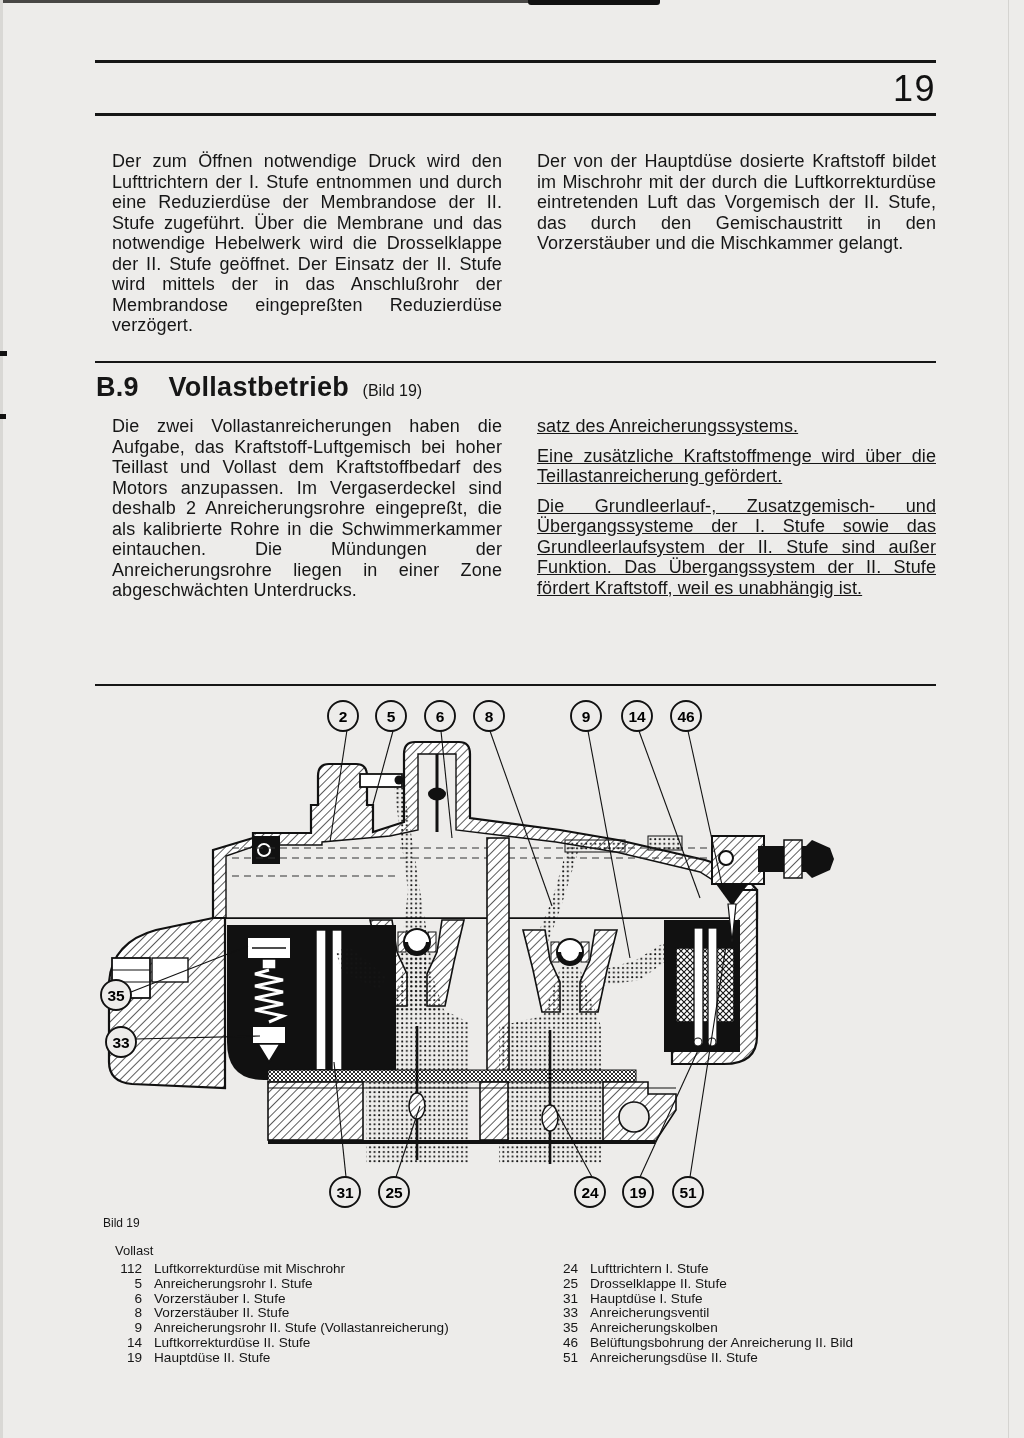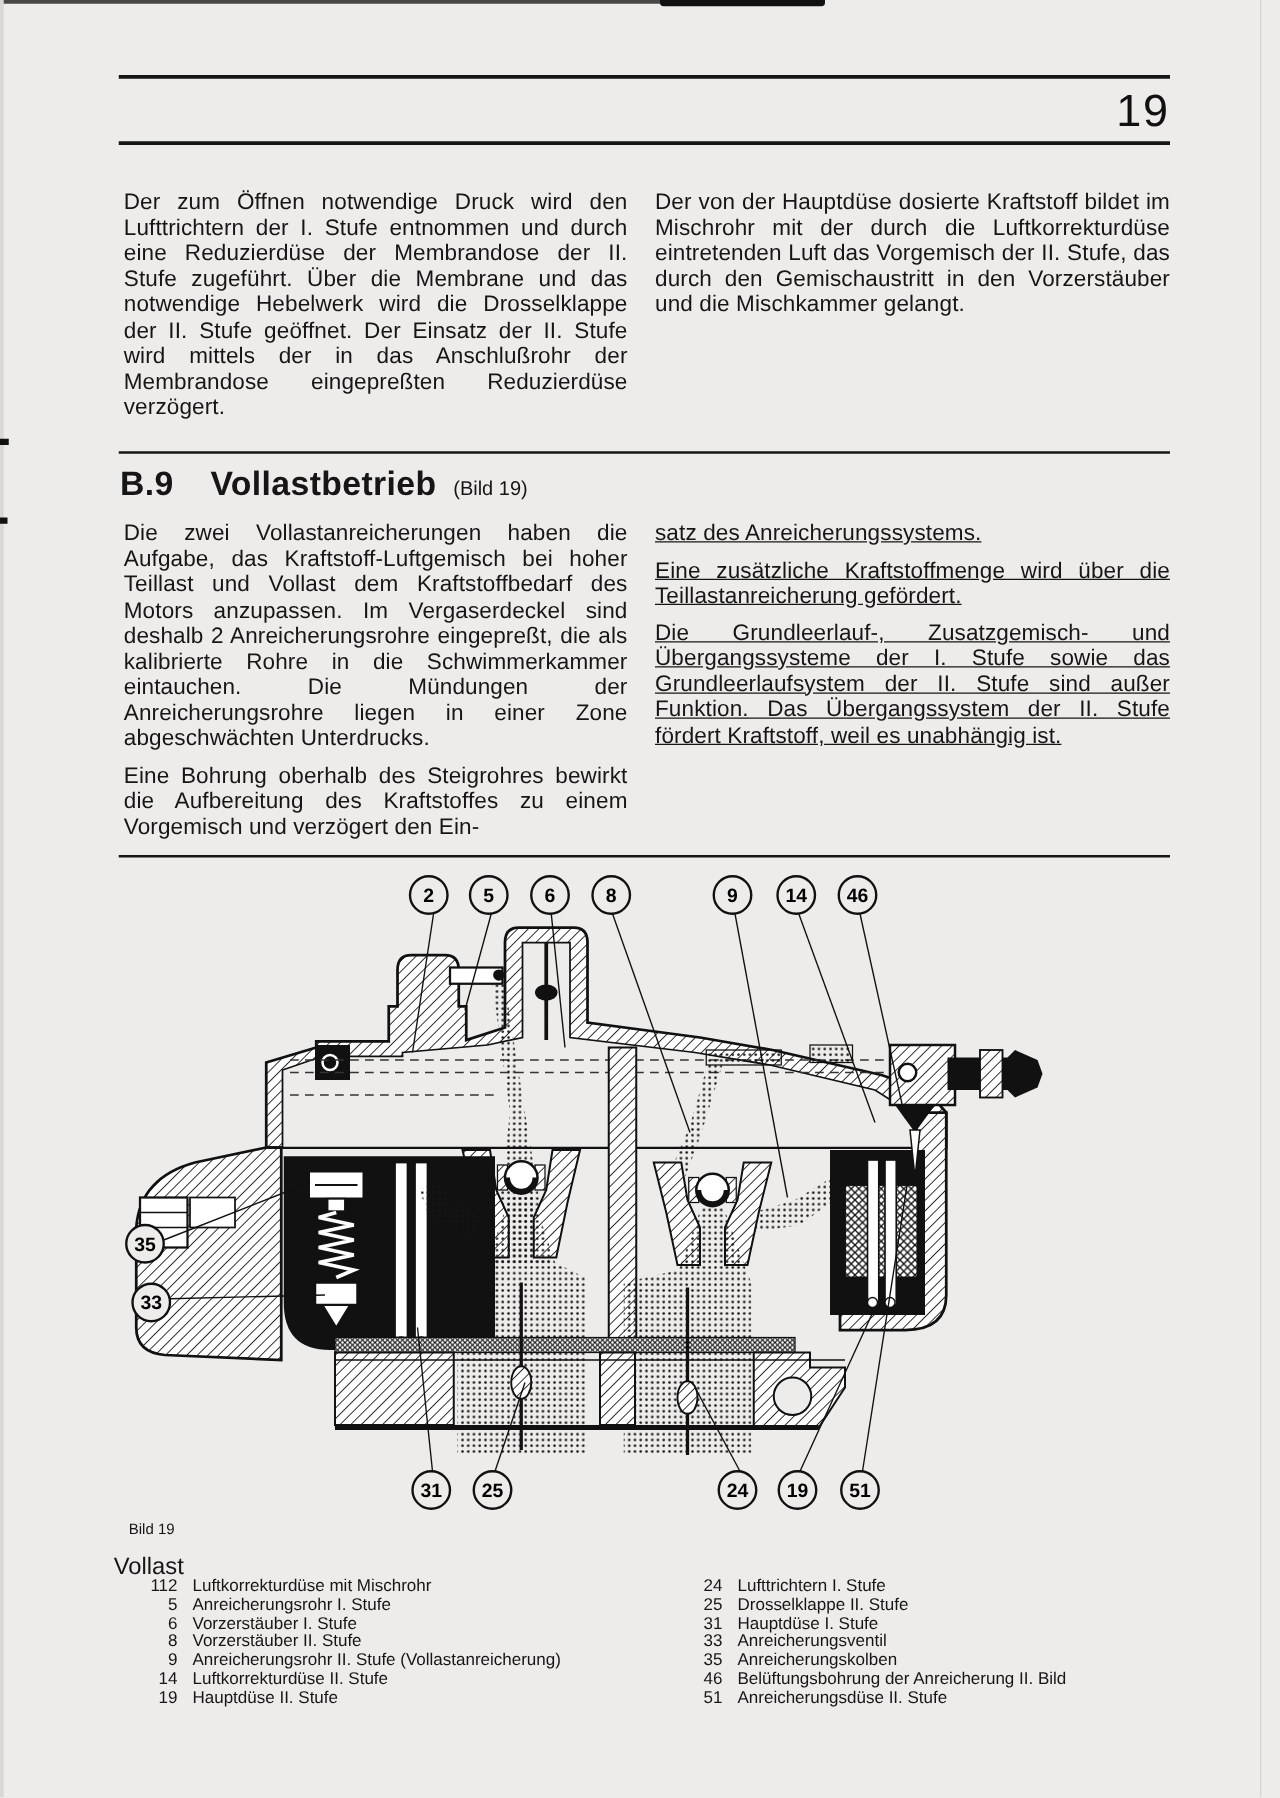--- a/index.html
+++ b/index.html
@@ -8,33 +8,33 @@
     background:#edecea;
     font-family:"Liberation Sans","DejaVu Sans",sans-serif;
     color:#161616;
   }
   .abs{position:absolute;}
   .rule{position:absolute;background:#161616;}
   .para{
     font-size:18px;line-height:20.5px;text-align:justify;
     letter-spacing:0.1px;
   }
-  .para p{margin:0 0 9px 3px;}
+  .para p{margin:0 0 9px 16px;}
   .para p:last-child{margin-bottom:0;}
   #page-number{
     position:absolute;right:88px;top:68px;
     font-size:36px;letter-spacing:1.5px;color:#111;
   }
   #section-heading{position:absolute;left:96px;top:372px;white-space:nowrap;}
   #section-heading .hnum,#section-heading .htitle{
     font-size:27px;font-weight:bold;letter-spacing:0.3px;
   }
   #section-heading .href{font-size:16px;font-weight:normal;margin-left:9px;}
   #fig-caption{position:absolute;left:103px;top:1216px;font-size:12px;}
-  #fig-subcaption{position:absolute;left:91px;top:1243px;font-size:19px;}
+  #fig-subcaption{position:absolute;left:115px;top:1243px;font-size:13px;}
   .legend{position:absolute;top:1262px;font-size:13.6px;line-height:14.8px;}
   #legend-left{left:100px;}
   #legend-right{left:548px;}
   .legend .row{display:flex;}
   .legend .no{width:42px;text-align:right;flex:0 0 auto;}
   #legend-right .no{width:30px;}
   .legend .lbl{margin-left:12px;white-space:nowrap;}
   
   #artifact-top{position:absolute;left:0;top:0;width:655px;height:3px;background:#2a2a28;opacity:.85;}
   #artifact-top2{position:absolute;left:528px;top:0;width:132px;height:5px;background:#111;border-radius:0 0 3px 3px;}
@@ -66,21 +66,20 @@
 <div class="rule" style="left:95px;top:361px;width:841px;height:2px;"></div>
 
 <div id="section-heading">
   <span class="hnum">B.9</span>
   <span class="htitle" style="margin-left:25px;">Vollastbetrieb</span>
   <span class="href">(Bild 19)</span>
 </div>
 
 <div class="abs para" style="left:96px;top:416px;width:406px;">
   <p>Die zwei Vollastanreicherungen haben die Aufgabe, das Kraftstoff-Luftgemisch bei hoher Teillast und Vollast dem Kraftstoffbedarf des Motors anzupassen. Im Vergaserdeckel sind deshalb 2 Anreicherungsrohre eingepreßt, die als kalibrierte Rohre in die Schwimmerkammer eintauchen. Die Mündungen der Anreicherungsrohre liegen in einer Zone abgeschwächten Unterdrucks.</p>
-  <p>Eine Bohrung oberhalb des Steigrohres bewirkt die Aufbereitung des Kraftstoffes zu einem Vorgemisch und verzögert den Ein-</p>
 </div>
 <div class="abs para" style="left:521px;top:416px;width:415px;text-decoration:underline;">
   <p>satz des Anreicherungssystems.</p>
   <p>Eine zusätzliche Kraftstoffmenge wird über die Teillastanreicherung gefördert.</p>
   <p>Die Grundleerlauf-, Zusatzgemisch- und Übergangssysteme der I. Stufe sowie das Grundleerlaufsystem der II. Stufe sind außer Funktion. Das Übergangssystem der II. Stufe fördert Kraftstoff, weil es unabhängig ist.</p>
 </div>
 
 <div class="rule" style="left:95px;top:684px;width:841px;height:2px;"></div>
 
 <svg class="abs" style="left:0;top:690px;" width="1024" height="560" viewBox="0 0 1024 560">

